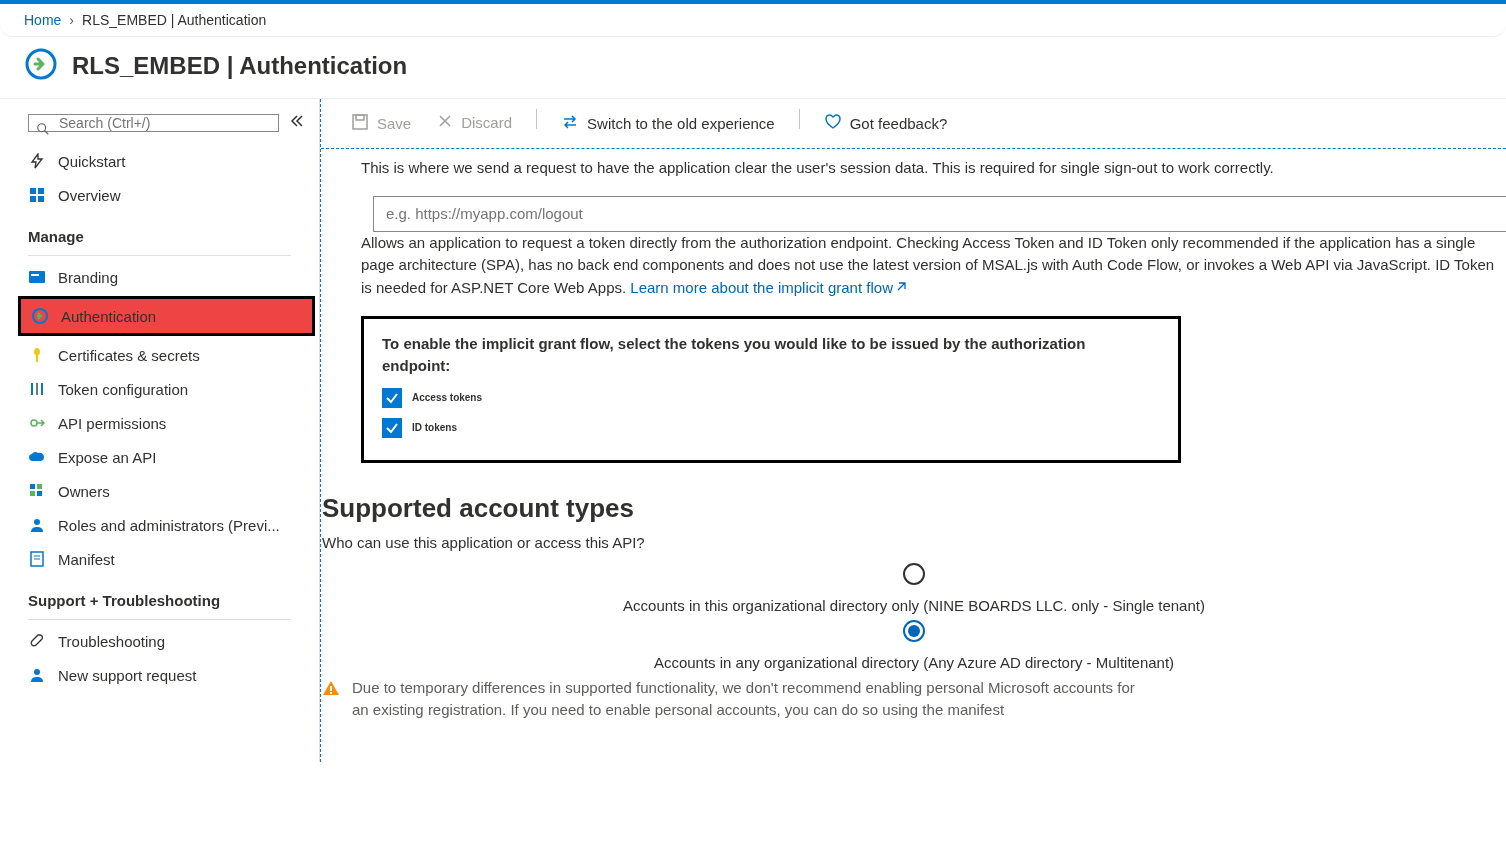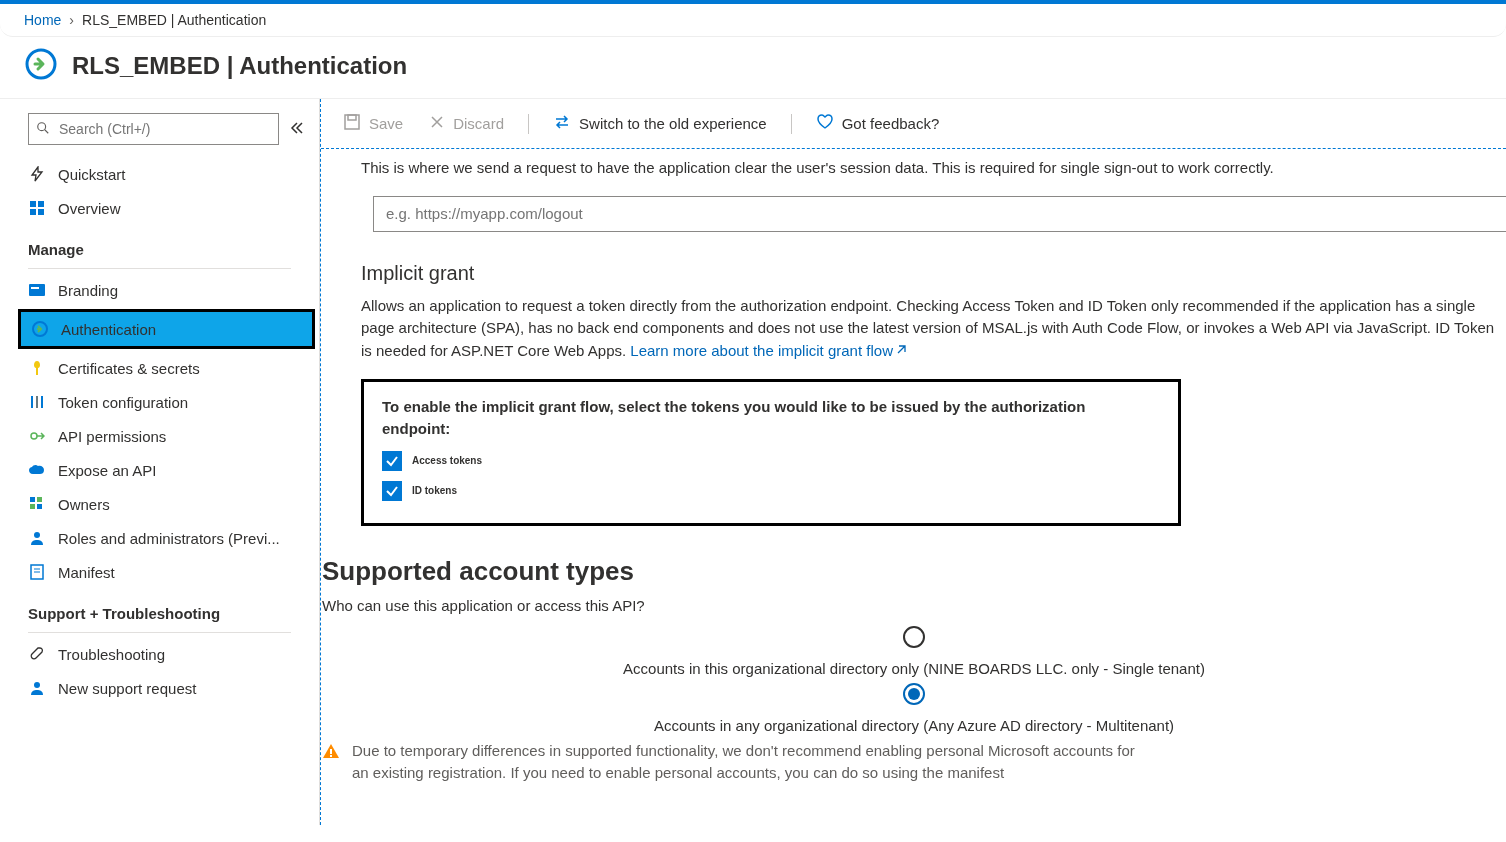--- a/index.html
+++ b/index.html
@@ -8,31 +8,31 @@
   .breadcrumb { padding: 8px 24px; font-size:14px; display:flex; align-items:center; gap:8px; border-bottom:1px solid #eee;border-radius:13px; }
   .breadcrumb a { color:#0067b8; text-decoration:none; }
   .breadcrumb .sep { color:#605e5c; }
   .page-header { display:flex; align-items:center; padding: 10px 24px 14px; gap:14px; border-bottom:1px solid #eee;}
   .page-header svg { flex:0 0 auto; }
   .page-title { font-size:24px; font-weight:600; }
   .layout { display:flex; }
   .sidebar { width:320px; border-right:1px solid #e1dfdd; padding:14px 0 40px; flex:0 0 320px;}
   .search-wrap { padding: 0 14px 12px 28px; display:flex; align-items:center; gap:10px;}
   .search-box { flex:1; position:relative;}
-  .search-box input { width:100%; height:32px; border:1px solid #8a8886; padding:4px 8px 4px 30px; font-size:14px; color:#605e5c;}
+  .search-box input { width:100%; height:18px; border:1px solid #8a8886; padding:4px 8px 4px 30px; font-size:14px; color:#605e5c;}
   .search-box .s-icon { position:absolute; left:8px; top:8px; color:#605e5c;}
   .collapse-chevrons { color:#323130; cursor:pointer; }
   .nav-item { display:flex; align-items:center; gap:12px; padding:8px 14px 8px 28px; cursor:pointer; font-size:15px;}
-  .nav-item.active { background:#0ea5e9; }
+  .nav-item.active { background:#ef4444; }
   .nav-item .ic { width:18px; height:18px; display:flex; align-items:center; justify-content:center; }
   .nav-section-title { padding: 16px 14px 6px 28px; font-weight:600; font-size:15px;}
   .nav-section-underline { height:1px; background:#e1dfdd; margin:4px 28px 4px 28px;}
   .highlight-box-auth { border:3px solid #000; margin:2px 4px 2px 18px; }
   .main { flex:1; border-left:1px dashed #0078d4; position:relative; min-width:0;}
-  .toolbar { display:flex; align-items:center; gap:6px; padding:10px 12px; border-bottom:1px dashed #0078d4;}
+  .toolbar { display:flex; align-items:flex-start; gap:6px; padding:10px 20px; border-bottom:1px dashed #0078d4;}
   .toolbar-btn { display:flex; align-items:center; gap:8px; padding:4px 10px; color:#323130; cursor:pointer; font-size:15px;}
   .toolbar-sep { width:1px; height:20px; background:#c8c6c4; margin:0 8px;}
   .content { padding:8px 0 40px 40px; overflow:hidden;}
   .desc { font-size:15px; color:#323130; margin-bottom:16px; line-height:1.5; padding-right:10px;}
   .url-input { width:100%; max-width:1200px; height:36px; border:1px solid #8a8886; padding:6px 12px; font-size:15px; color:#605e5c; margin-left:12px;}
   .section-h { font-size:20px; font-weight:400; margin: 30px 0 10px;}
   .section-h.big { font-size:26px; font-weight:600; margin-top:30px; margin-left:-40px; padding-left:0;}
   .link { color:#0067b8; text-decoration:none; }
   .ext-icon { display:inline-block; vertical-align:middle; margin-left:2px;}
   .implicit-box { border:3px solid #000; padding:14px 18px 22px; margin-top:2px; max-width:820px;font-weight:bold;}
@@ -251,21 +251,20 @@
               <path d="M9 15 C9 15 2 10 2 6 C2 3 4 2 6 2 C7 2 8 3 9 4 C10 3 11 2 12 2 C14 2 16 3 16 6 C16 10 9 15 9 15" fill="none" stroke="#0078d4" stroke-width="1.5"></path>
             </svg></span>
         <span>Got feedback?</span>
       </div>
     </div>
 
     <div class="content">
       <div class="desc">This is where we send a request to have the application clear the user's session data. This is required for single sign-out to work correctly.</div>
       <input class="url-input" type="text" placeholder="e.g. https://myapp.com/logout" style="">
 
-      <div class="section-h">Implicit grant</div>
       <div class="desc">
         <span>Allows an application to request a token directly from the authorization endpoint. Checking Access Token and ID Token only recommended if the application has a single page architecture (SPA), has no back end components and does not use the latest version of MSAL.js with Auth Code Flow, or invokes a Web API via JavaScript. ID Token is needed for ASP.NET Core Web Apps. </span>
         <a href="#" class="link"><span>Learn more about the implicit grant flow</span><span class="ext-icon"><svg width="12" height="12">
                 <path d="M4 2 L10 2 L10 8 M10 2 L3 9" fill="none" stroke="#0067b8" stroke-width="1.3"></path>
               </svg></span></a>
       </div>
 
       <div class="implicit-box">
         <div class="desc" style="margin-bottom:6px">To enable the implicit grant flow, select the tokens you would like to be issued by the authorization endpoint:</div>
         <div class="checkbox-row">

